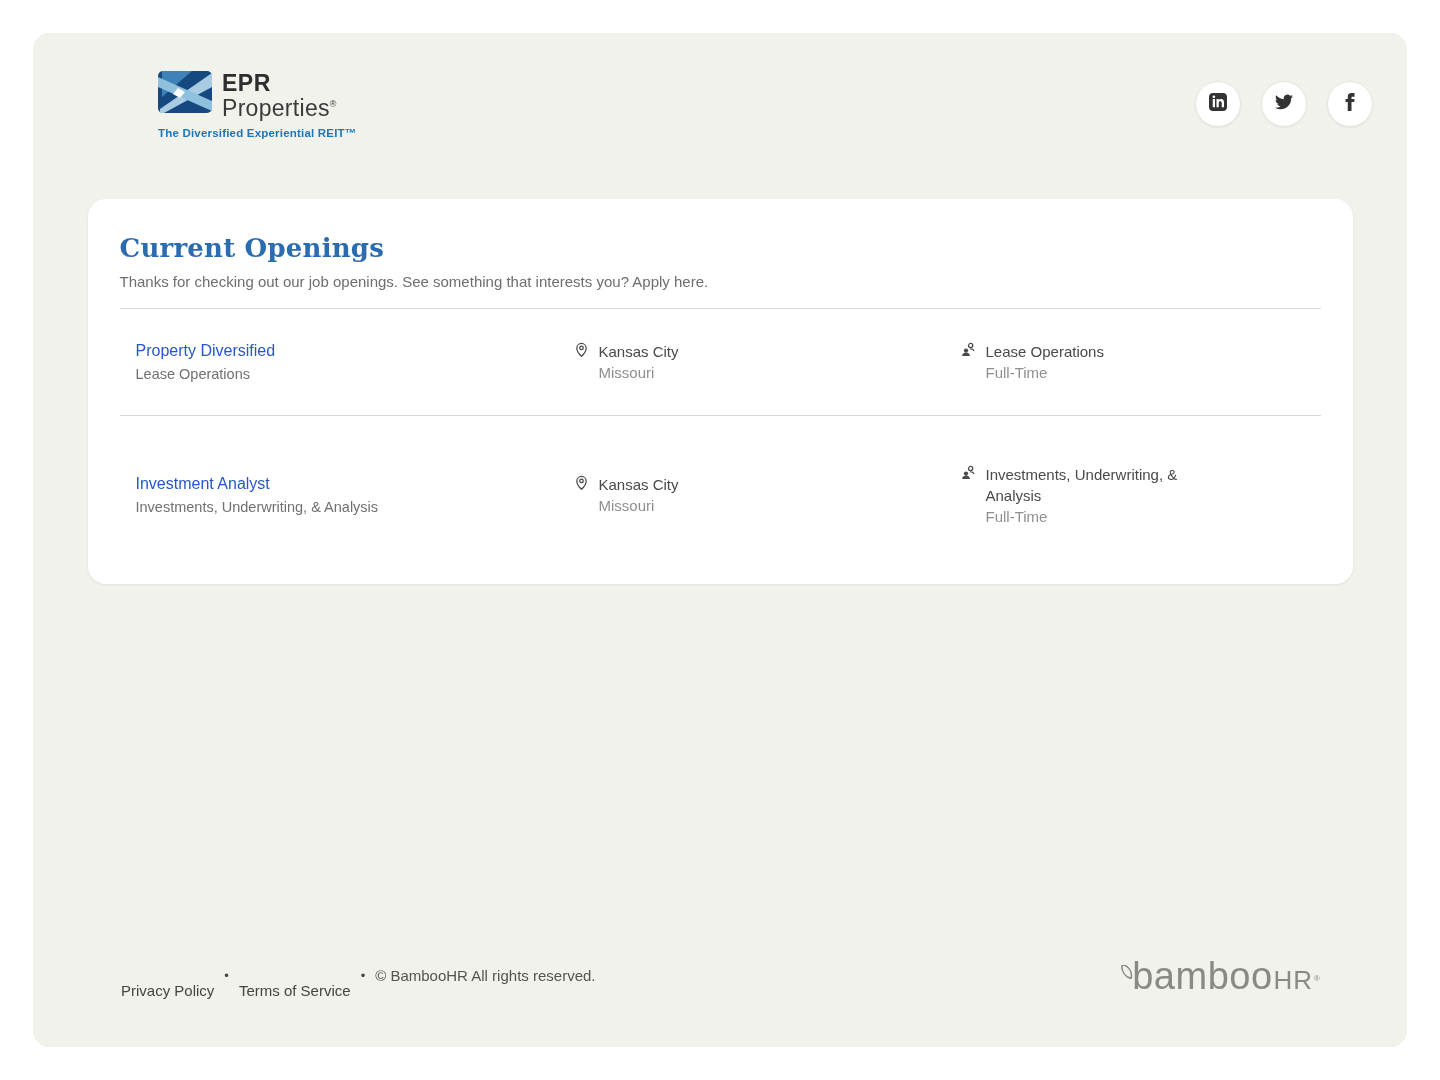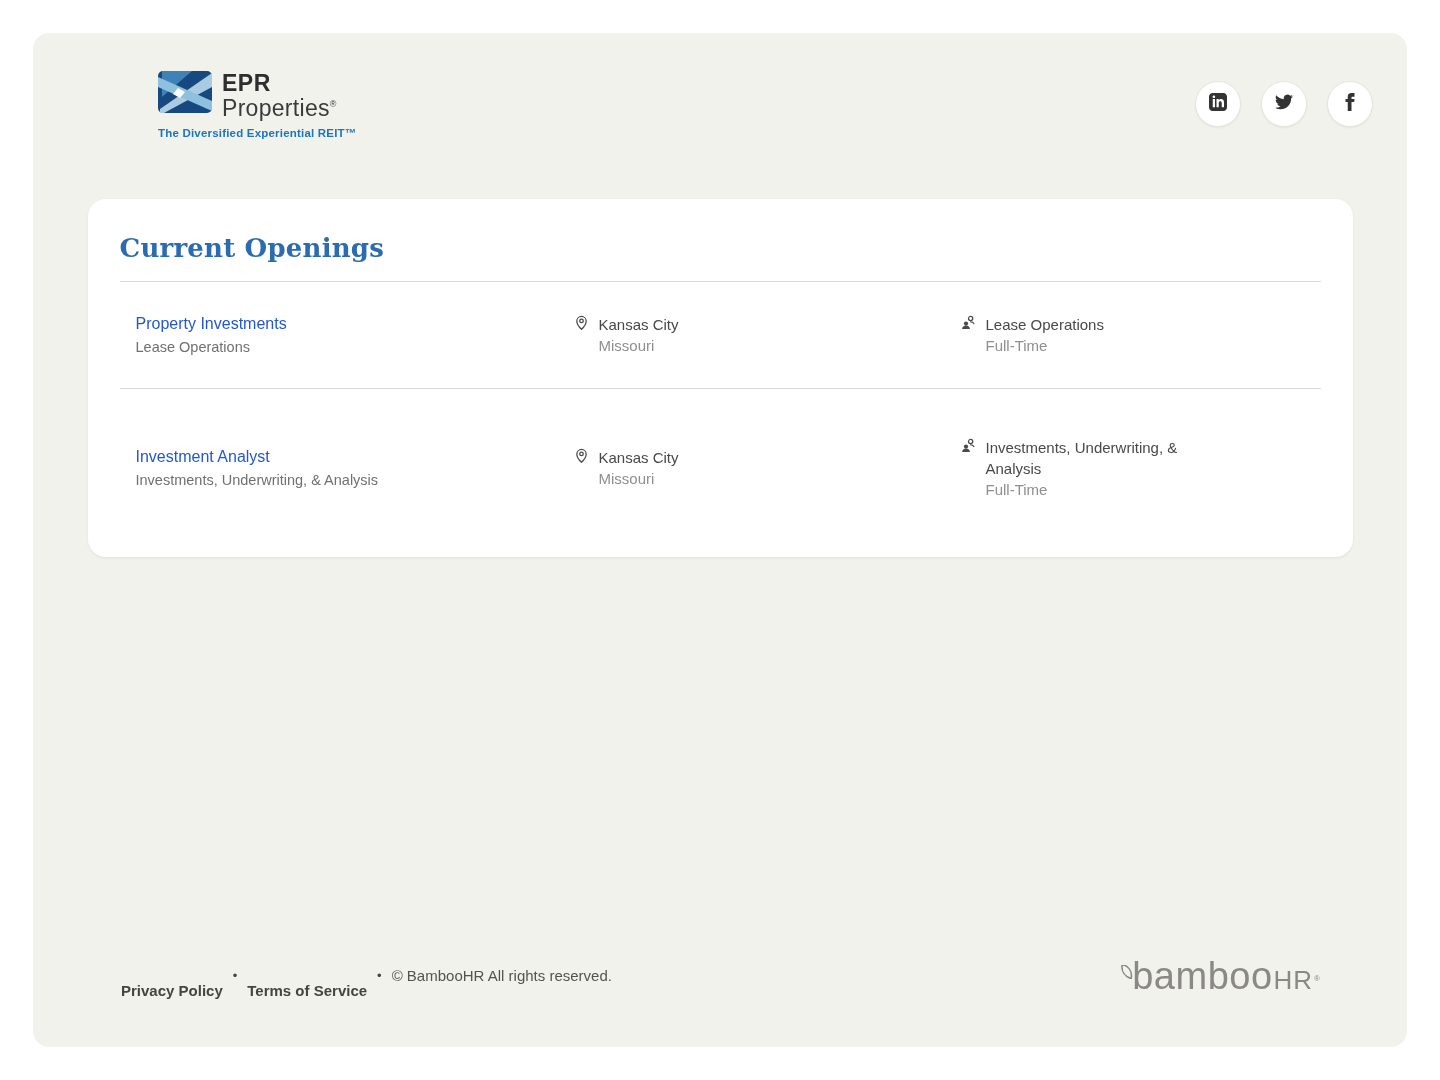--- a/index.html
+++ b/index.html
@@ -72,21 +72,21 @@
   .meta-text { font-size:15px; color:#494949; line-height:21px; }
   .meta-text .muted { color:#8f8f8f; }
   .dept-text { max-width:218px; }
 
   
   .footer {
     position:absolute; left:88px; right:55px; bottom:48px;
     display:flex; justify-content:space-between; align-items:center;
   }
   .legal { display:flex; align-items:center; gap:10px; font-size:15px; color:#55534e; }
-  .legal a { color:#454540; text-decoration:none; font-weight:700; cursor:pointer;margin-top:30px; }
+  .legal a { color:#454540; text-decoration:none; font-weight:400; cursor:pointer;margin-top:30px; }
   .legal .dot { color:#454540; font-size:13px; }
 
   .bamboo { display:flex; align-items:flex-end; color:#8b8986; position:relative; padding-right:32px; }
   .bamboo-leaf { position:relative; top:-12px; margin-right:-3px; }
   .bamboo-word { font-size:38px; letter-spacing:0.5px; line-height:1; }
   .bamboo-hr { font-size:26px; letter-spacing:1px; line-height:1.1; margin-left:1px; }
   .bamboo-reg { font-size:8px; position:relative; top:-12px; margin-left:1px; }
 </style>
 </head>
 <body>
@@ -134,26 +134,27 @@
               <path d="M9 8h-3v4h3v12h5v-12h3.642l.358-4h-4v-1.667c0-.955.192-1.333 1.115-1.333h2.885v-5h-3.808c-3.596 0-5.192 1.583-5.192 4.615v3.385z"></path>
             </svg>
         </span>
       </div>
     </div>
   </div>
 
   <div class="card">
     <div class="card-head">
       <div class="card-title">Current Openings</div>
+      <div class="card-intro">Thanks for checking out our job openings. See something that interests you? Apply here.</div>
     </div>
     <div class="divider"></div>
 
     <div class="job-row r1">
       <div class="col-title">
-        <a class="job-title">Property Investments</a>
+        <a class="job-title">Property Diversified</a>
         <div class="job-sub">Lease Operations</div>
       </div>
       <div class="col-loc">
         <div class="meta">
           <span class="meta-icon">
             <svg viewBox="0 0 24 24" fill="none" stroke="#4a4a4a" stroke-width="1.8">
                 <path d="M12 21.5s-6.6-6.1-6.6-11.4a6.6 6.6 0 1113.2 0C18.6 15.4 12 21.5 12 21.5z"></path>
                 <circle cx="12" cy="9.8" r="2.5"></circle>
               </svg>
           </span>

